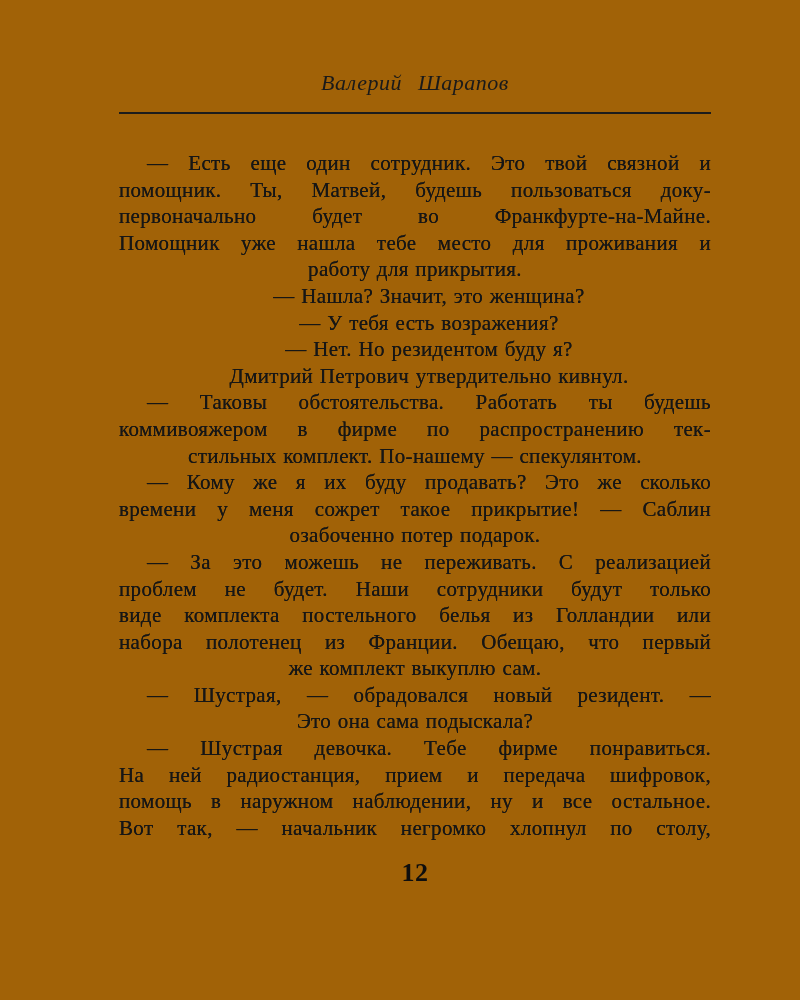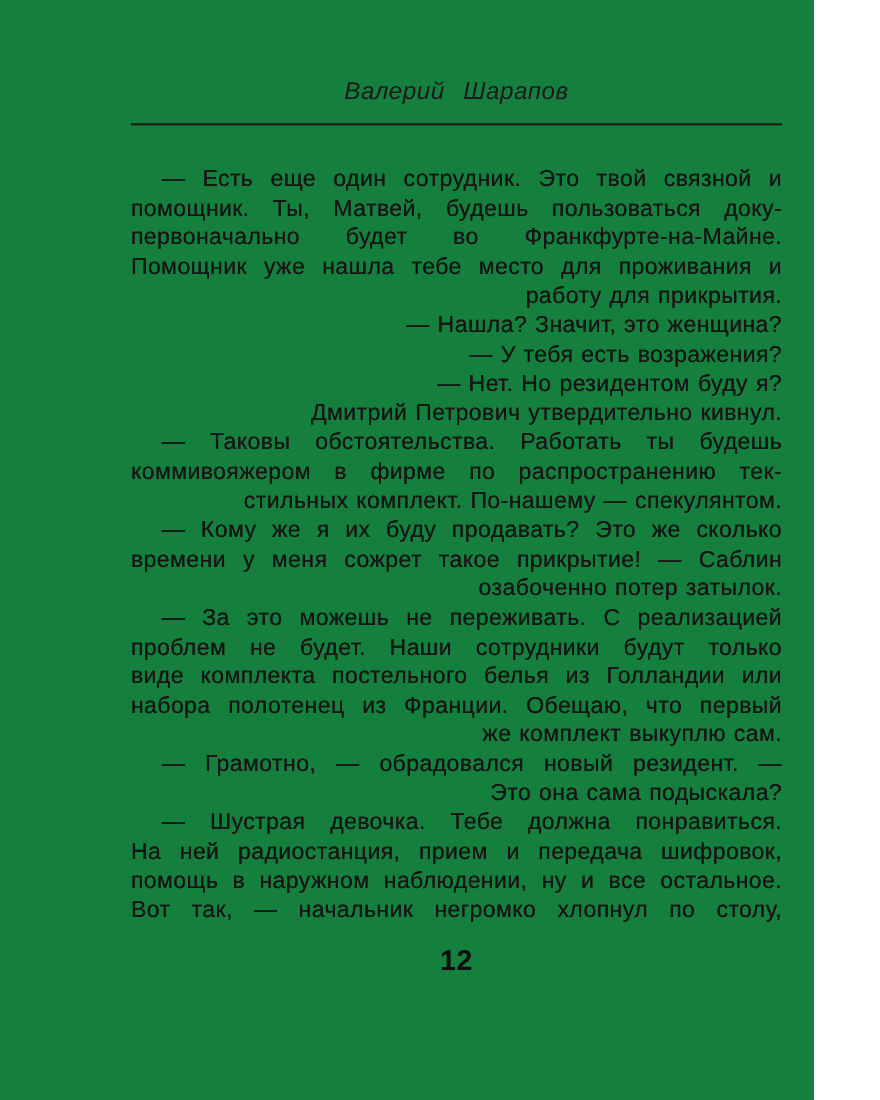--- a/index.html
+++ b/index.html
@@ -2,26 +2,26 @@
 <html><head>
 <meta charset="utf-8">
 <style>
   html, body {
     margin: 0;
     padding: 0;
     background: #ffffff;
   }
   .page {
     position: relative;
-    width: 740px;
+    width: 800px;
     height: 1000px;
-    background: #15803d;
+    background: #a16207;
     overflow: hidden;
     color: #141414;
-    font-family: Liberation Sans, sans-serif;
+    font-family: Liberation Serif, serif;
   }
   .column {
     position: absolute;
     left: 119px;
     top: 0;
     width: 592px;
   }
   .running-header {
     margin-top: 70px;
     text-align: center;
@@ -43,21 +43,21 @@
     font-size: 21px;
     letter-spacing: 0.35px;
     word-spacing: 1px;
     color: #161616;
     text-shadow: 0 0 0.4px currentColor;
   }
   .line {
     height: 26.6px;
     line-height: 26.6px;
     white-space: normal;
-    text-align: right;
+    text-align: center;
   }
   .line.just {
     text-align: justify;
     text-align-last: justify;
     text-justify: inter-word;
   }
   .line.ind {
     text-indent: 28px;
   }
   .page-number {
@@ -84,28 +84,28 @@
         <div class="line">работу для прикрытия.</div>
         <div class="line ind">— Нашла? Значит, это женщина?</div>
         <div class="line ind">— У тебя есть возражения?</div>
         <div class="line ind">— Нет. Но резидентом буду я?</div>
         <div class="line ind">Дмитрий Петрович утвердительно кивнул.</div>
         <div class="line just ind">— Таковы обстоятельства. Работать ты будешь</div>
         <div class="line just">коммивояжером в фирме по распространению тек-</div>
         <div class="line">стильных комплект. По-нашему — спекулянтом.</div>
         <div class="line just ind">— Кому же я их буду продавать? Это же сколько</div>
         <div class="line just">времени у меня сожрет такое прикрытие! — Саблин</div>
-        <div class="line">озабоченно потер затылок.</div>
+        <div class="line">озабоченно потер подарок.</div>
         <div class="line just ind">— За это можешь не переживать. С реализацией</div>
         <div class="line just">проблем не будет. Наши сотрудники будут только</div>
         <div class="line just">виде комплекта постельного белья из Голландии или</div>
         <div class="line just">набора полотенец из Франции. Обещаю, что первый</div>
         <div class="line">же комплект выкуплю сам.</div>
-        <div class="line just ind">— Грамотно, — обрадовался новый резидент. —</div>
+        <div class="line just ind">— Шустрая, — обрадовался новый резидент. —</div>
         <div class="line">Это она сама подыскала?</div>
-        <div class="line just ind">— Шустрая девочка. Тебе должна понравиться.</div>
+        <div class="line just ind">— Шустрая девочка. Тебе фирме понравиться.</div>
         <div class="line just">На ней радиостанция, прием и передача шифровок,</div>
         <div class="line just">помощь в наружном наблюдении, ну и все остальное.</div>
         <div class="line just">Вот так, — начальник негромко хлопнул по столу,</div>
       </div>
     <div class="page-number">12</div>
   </div>
 </div>
 
 </body></html>

